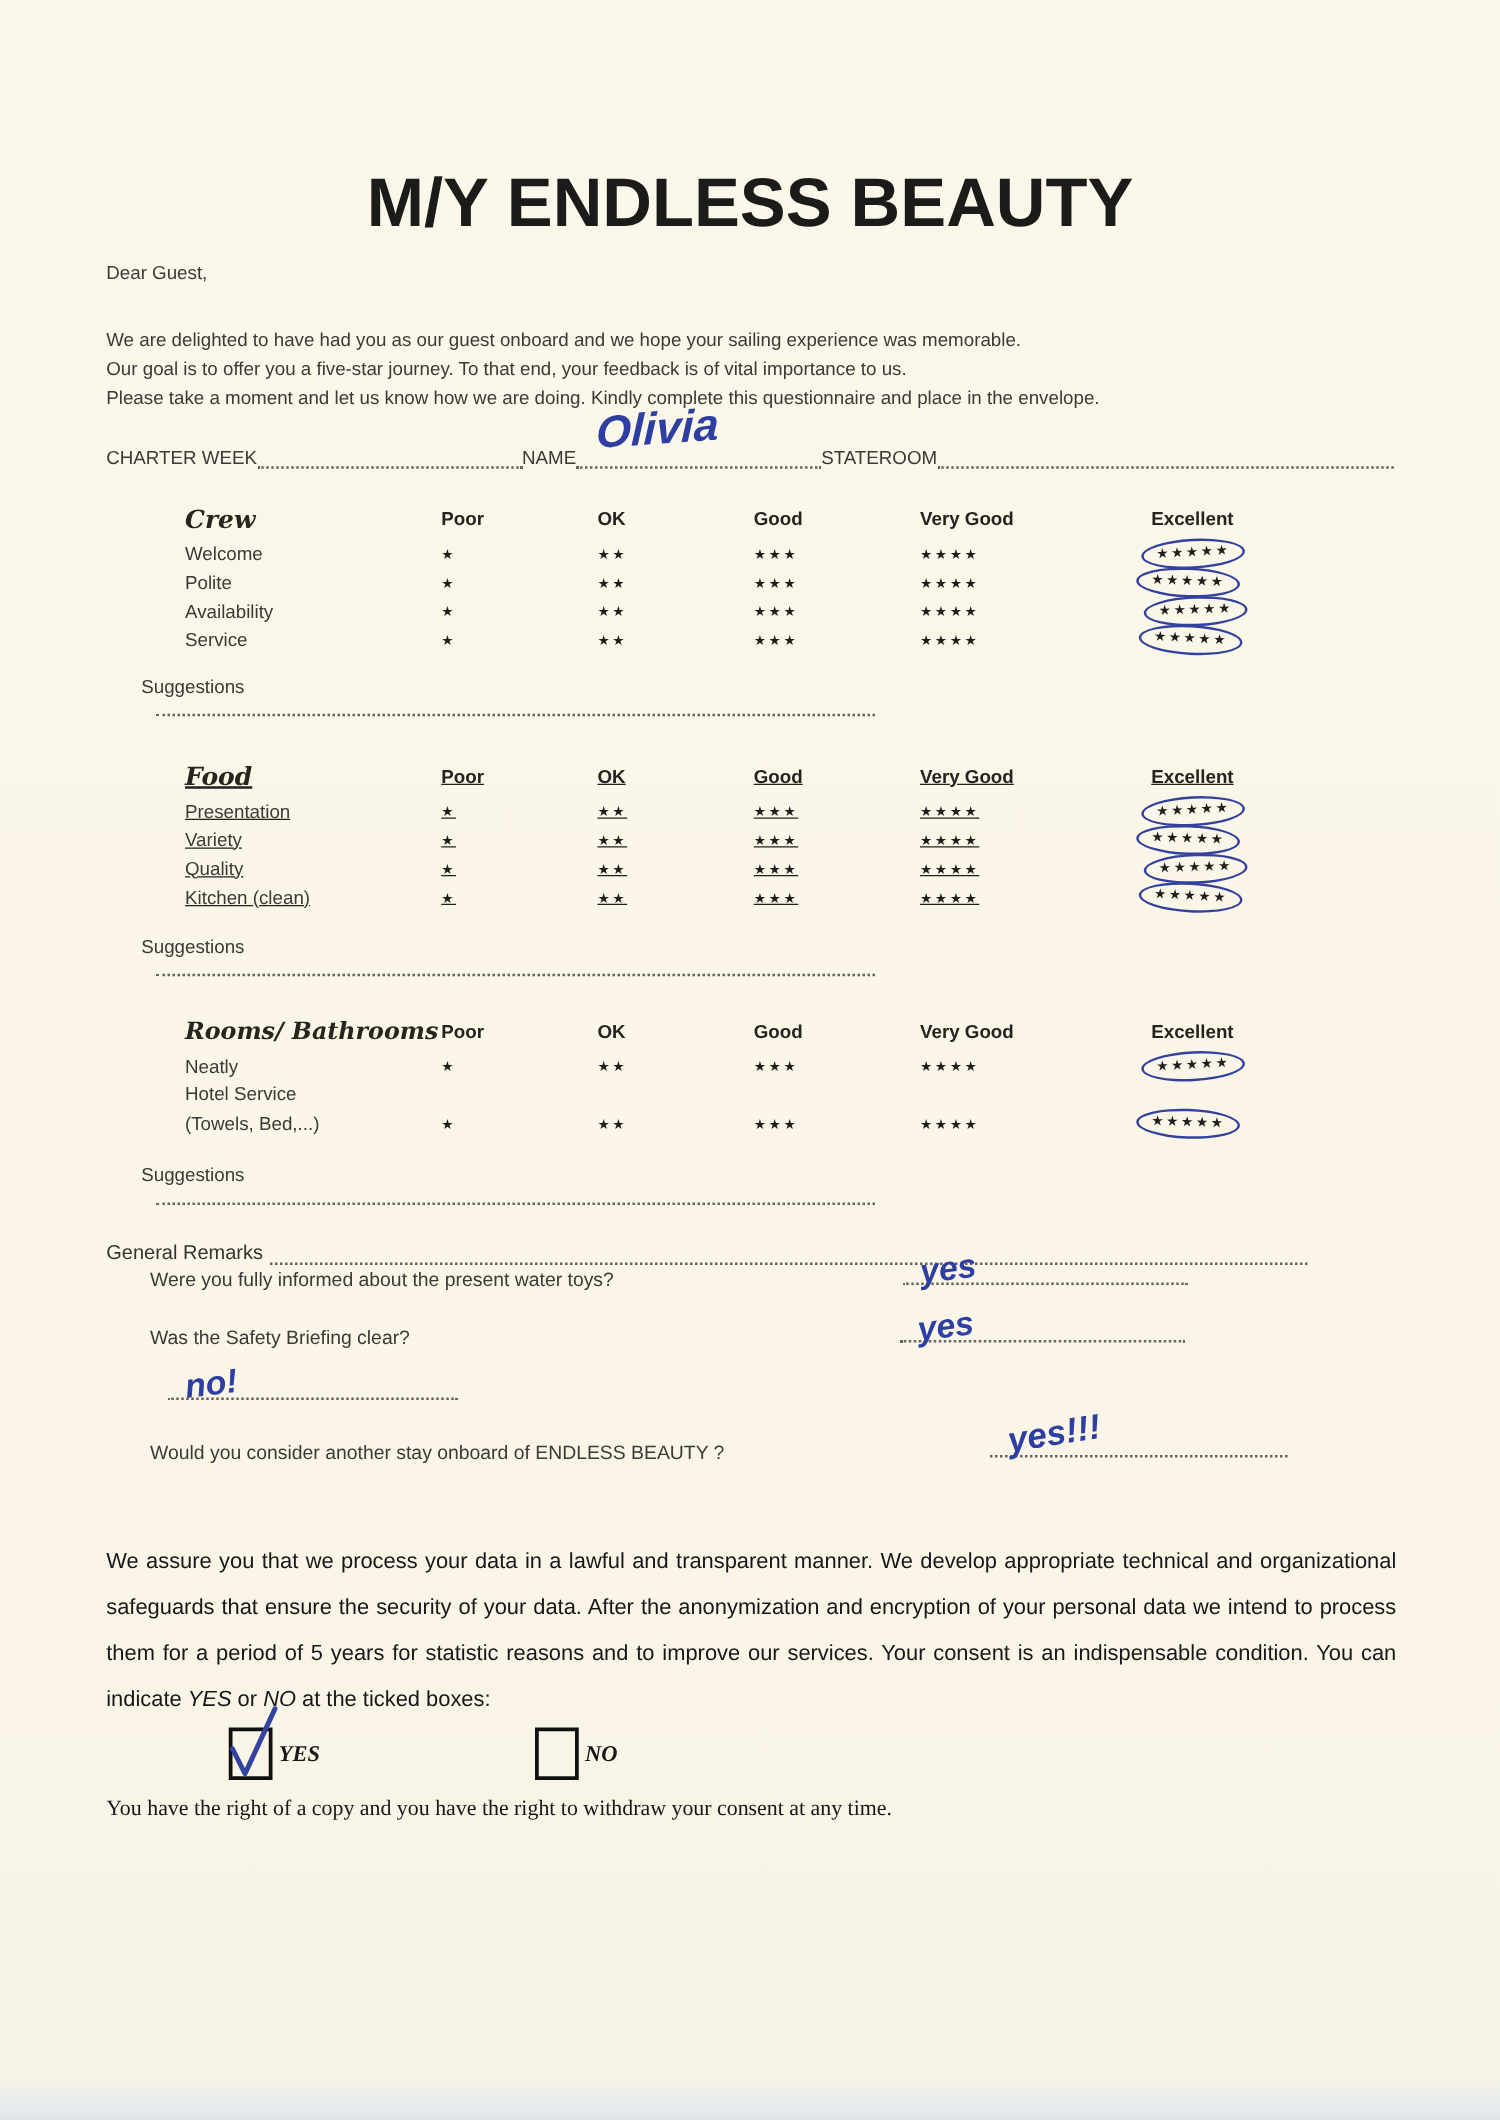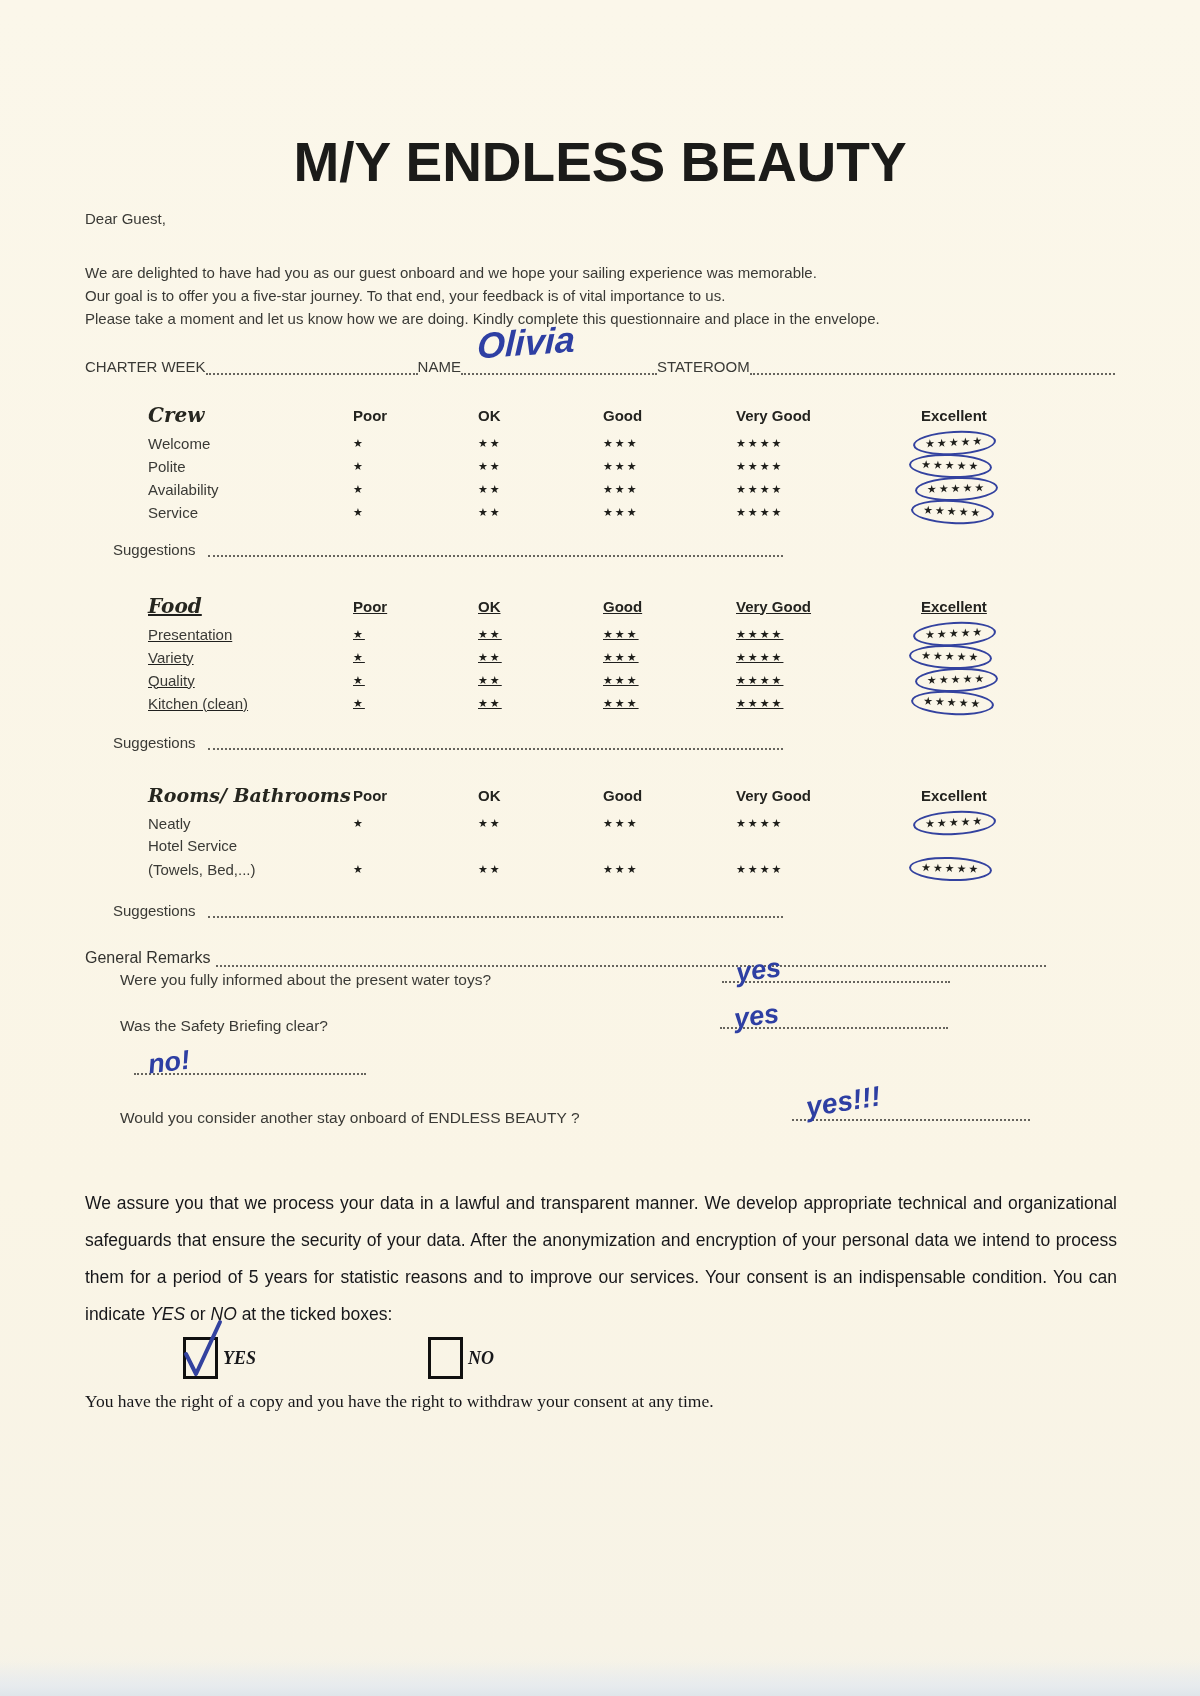--- a/index.html
+++ b/index.html
@@ -38,21 +38,21 @@
   .col { font-weight:700; font-size:15px; color:#23231f; }
   .rlabel { font-size:15px; color:#3a3a36; }
   .stars { font-size:11px; letter-spacing:2px; color:#1e1e1a; white-space:nowrap; }
   .circ { display:inline-block; border:2.5px solid #33429f; border-radius:50%;
     padding:3px 10px 5px 10px; line-height:12px; position:relative; left:-8px; }
   .r0 .circ { transform:rotate(-3deg); }
   .r1 .circ { transform:rotate(2deg); left:-12px; }
   .r2 .circ { transform:rotate(-2deg); left:-6px; }
   .r3 .circ { transform:rotate(3deg); left:-10px; }
 
-  .sugg { margin-left:28px; display:flex; align-items:center; font-size:15px; color:#3a3a36; }
+  .sugg { margin-left:28px; display:flex; align-items:flex-start; font-size:15px; color:#3a3a36;flex-direction:column; }
   .sugg .dots { width:575px; margin-left:12px; }
 
   .gremarks { margin-top:30px; display:flex; align-items:flex-end; font-size:16px; color:#33332f; }
   .gremarks .dots { flex:1; margin-left:6px; max-width:830px; }
 
   .questions { margin-left:35px; margin-top:4px; }
   .qrow { display:flex; align-items:flex-start; height:46px; }
   .qtext { width:600px; font-size:15.5px; color:#3a3a36; padding-bottom:3px; }
   .ans { position:relative; border-bottom:2px dotted #66645e; height:10px; }
   .q0 .ans { width:228px; margin-left:2px; }

